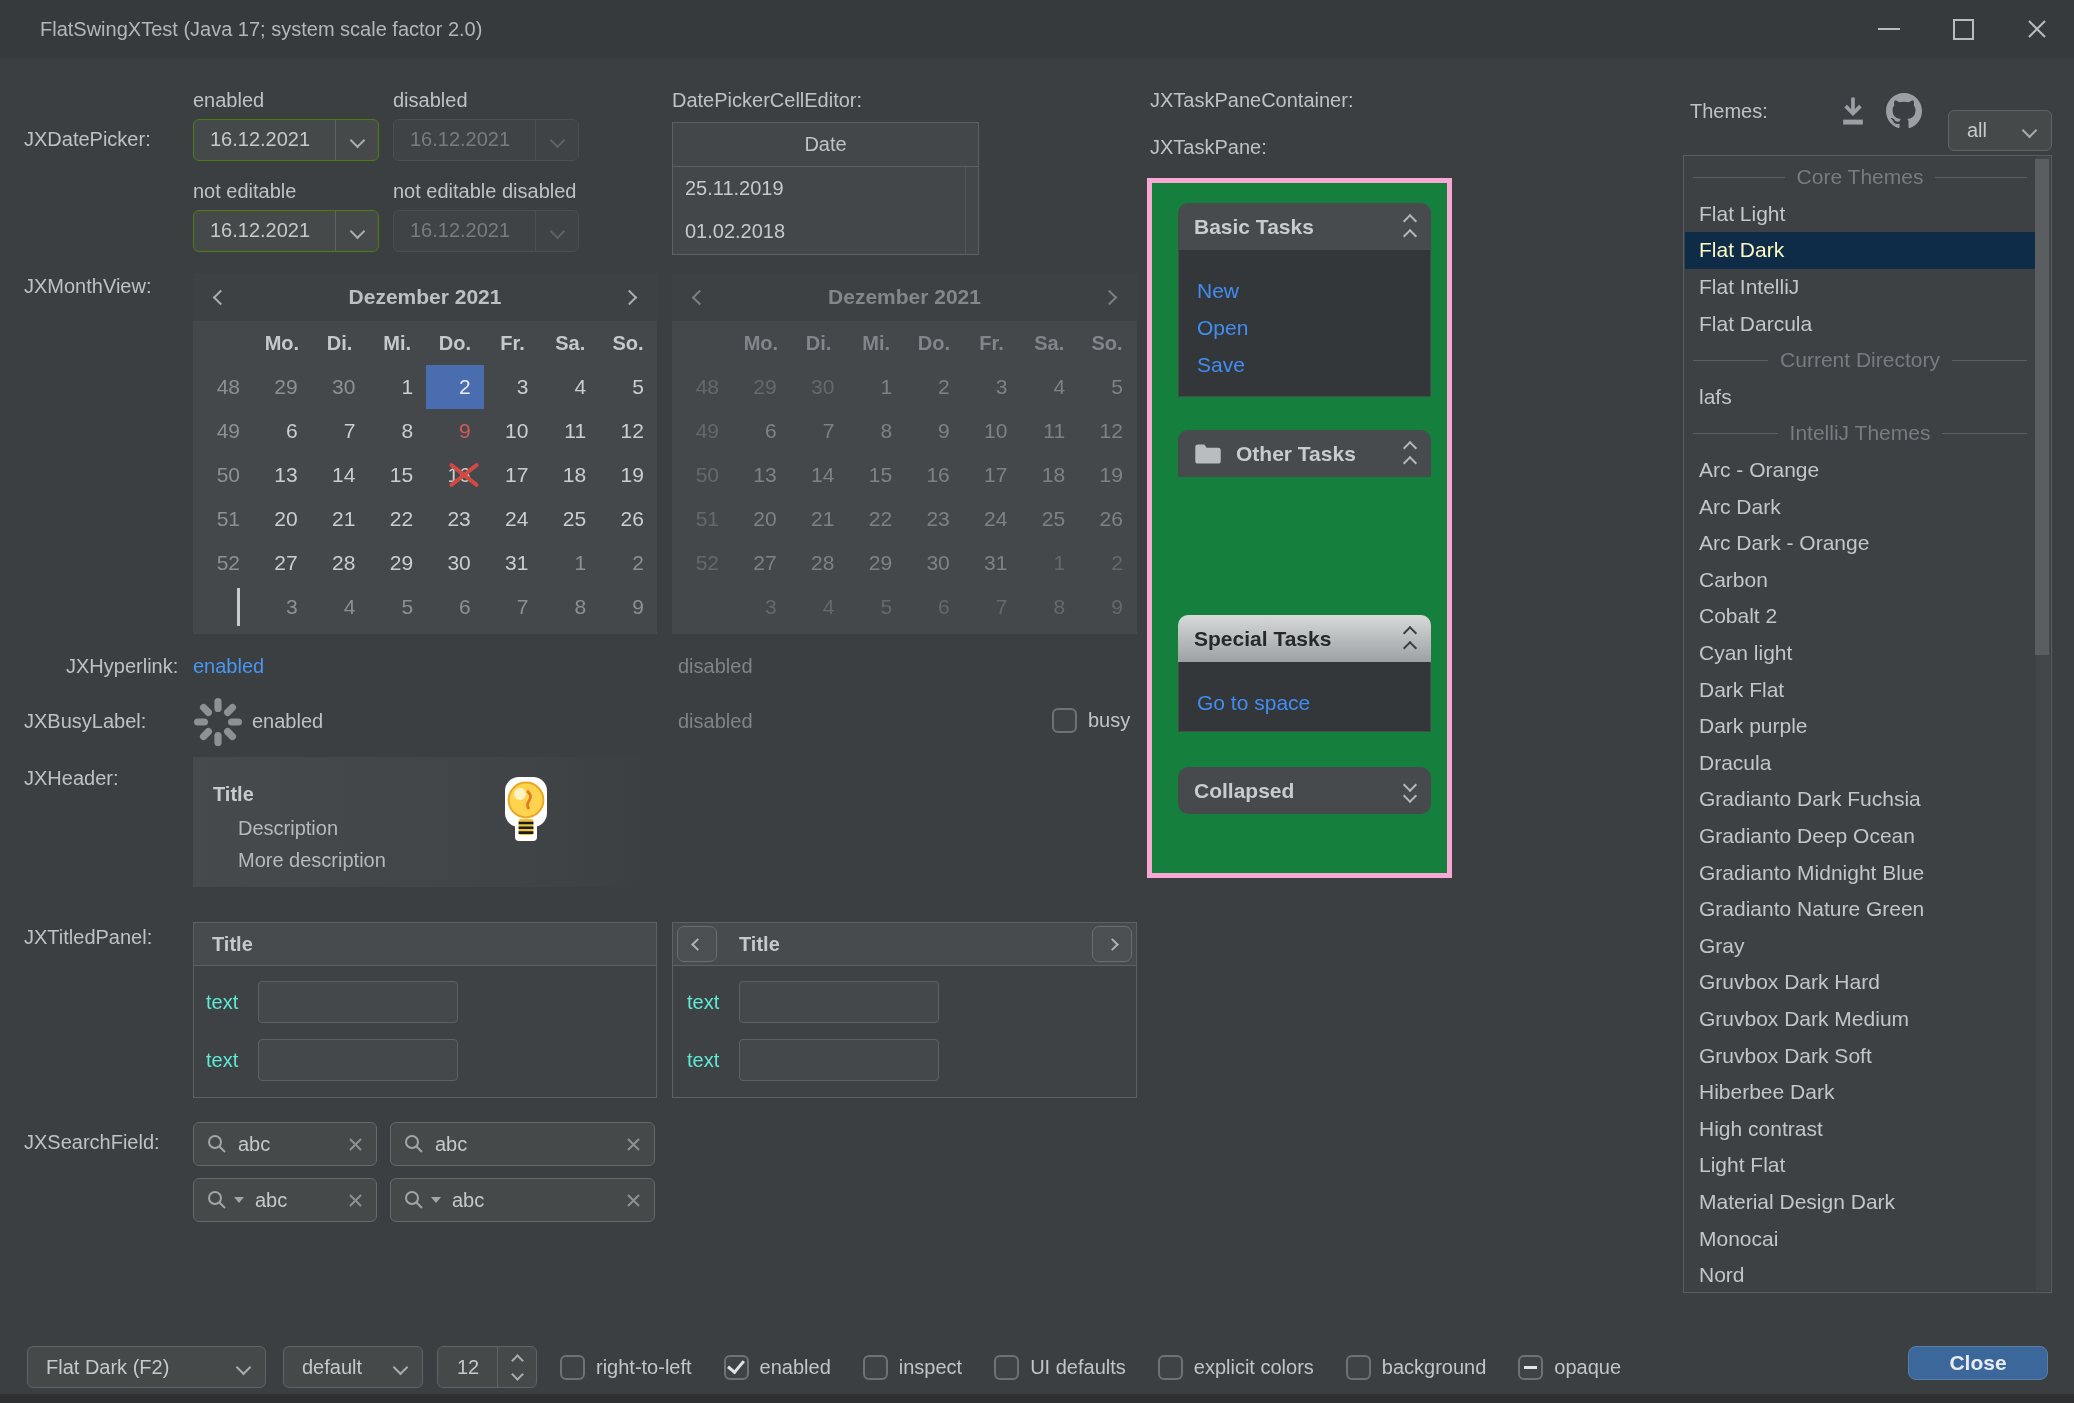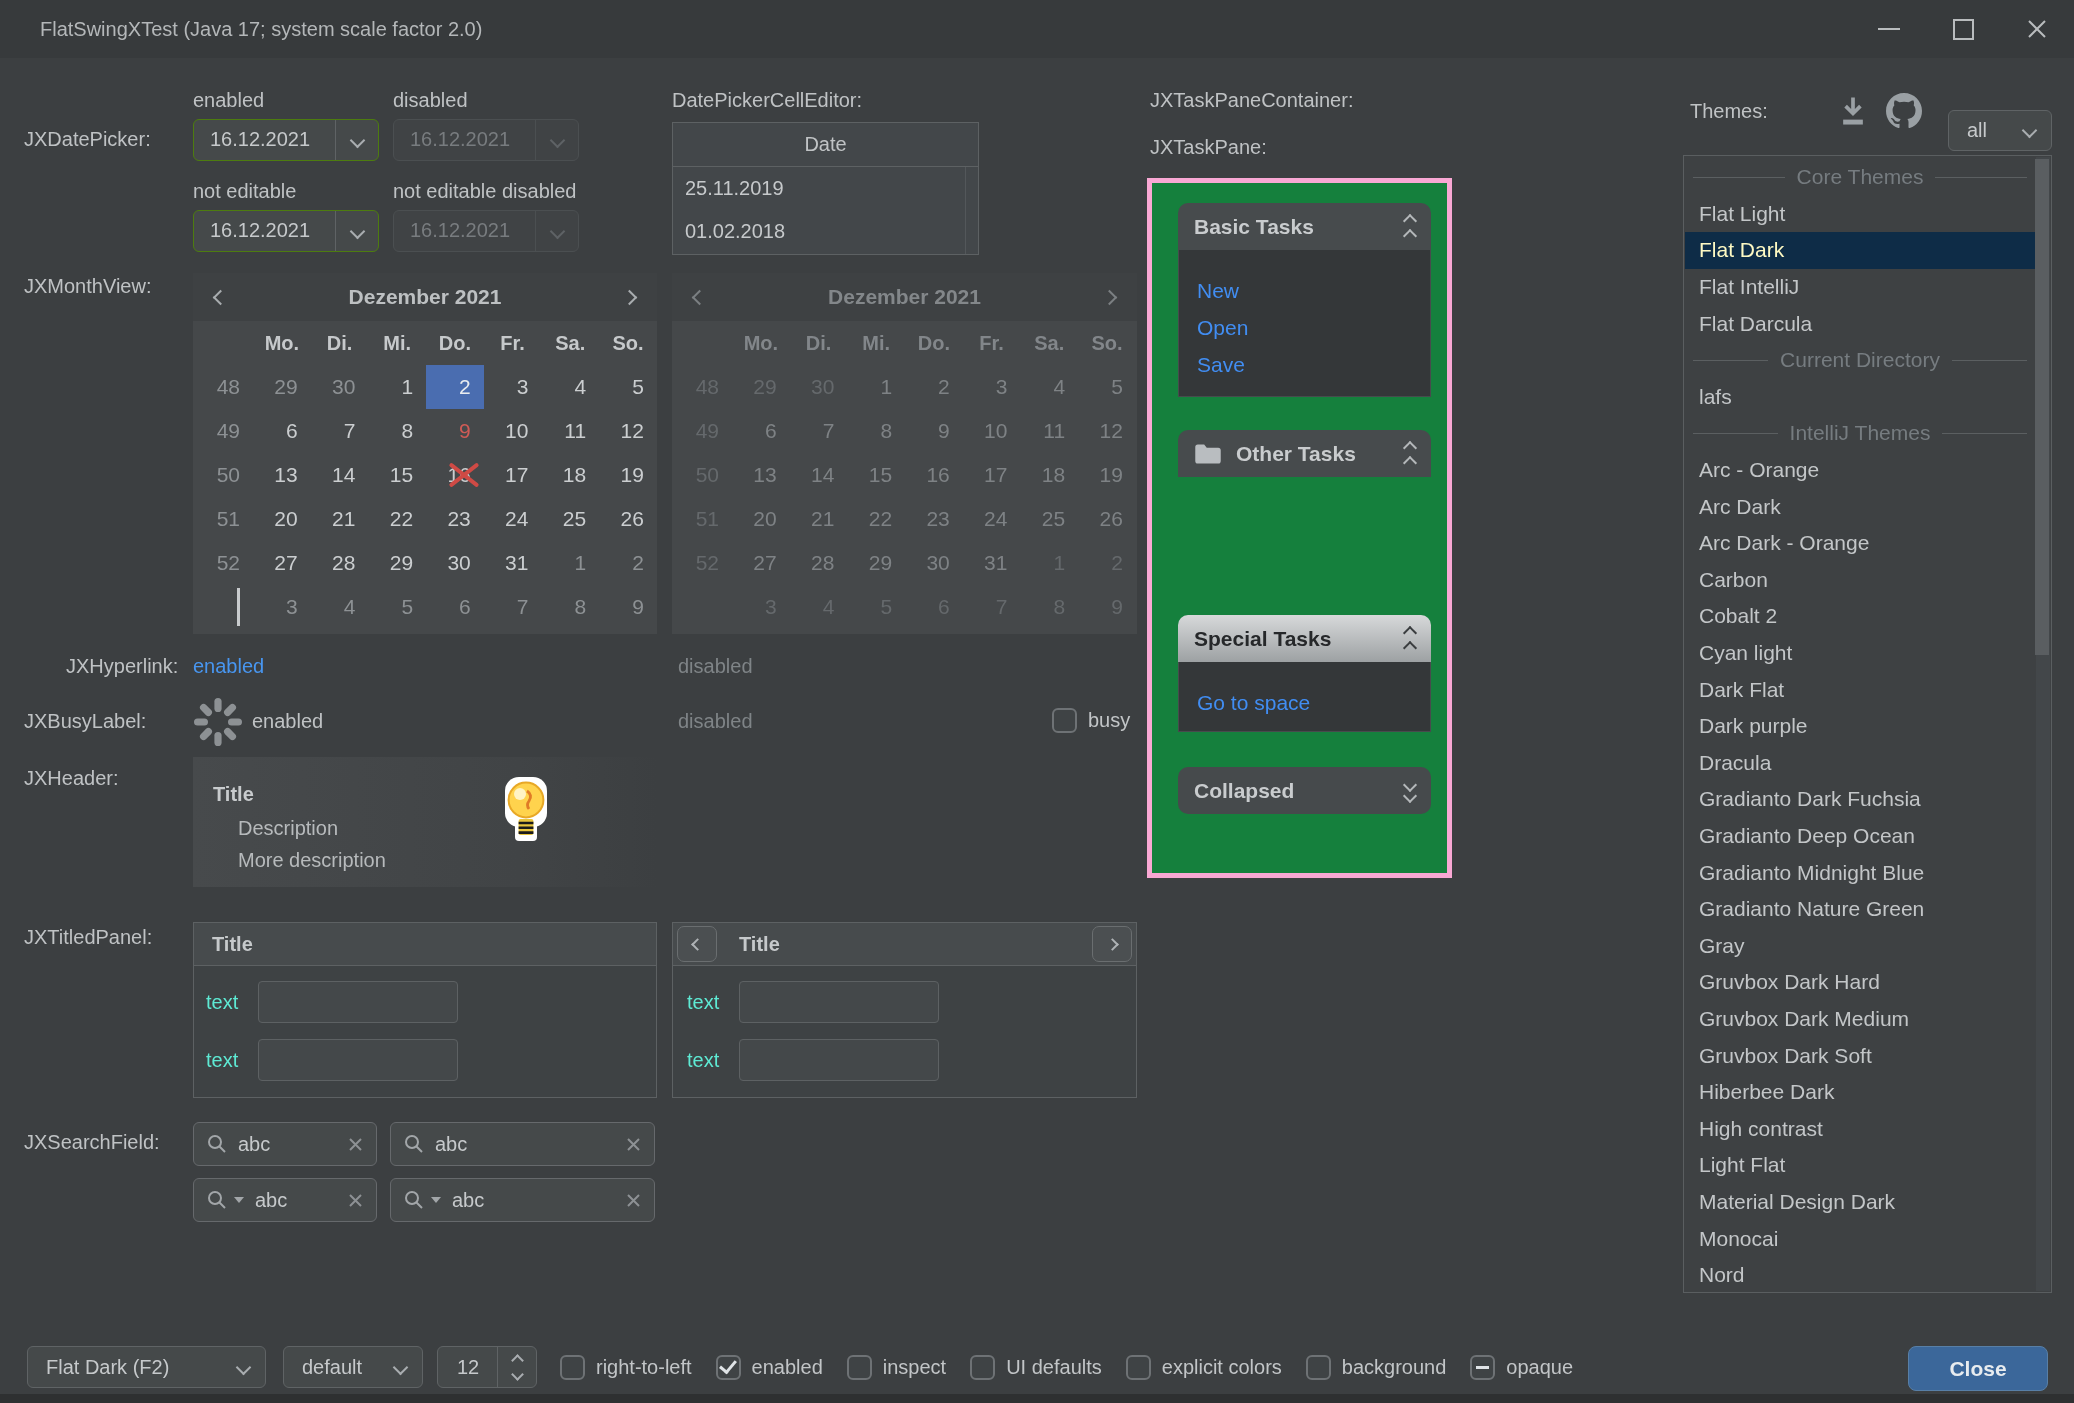--- a/index.html
+++ b/index.html
@@ -98,22 +98,22 @@
   .trow.selrow{background:#0e2c47;color:#fef9c3;}
   .tsep{height:36.6px;display:flex;align-items:center;gap:12px;padding:0 8px;color:#767c80;font-size:21px;}
   .tsep .ln{flex:1;height:1px;background:#5b5f61;}
   .vtrack{position:absolute;right:1px;top:1px;bottom:1px;width:14px;background:#43474a;}
   .vthumb{position:absolute;right:1px;top:2px;width:14px;height:496px;background:#5a5e61;}
   
   .spinner{position:absolute;left:437px;top:1346px;width:100px;height:42px;border:1px solid #5f6365;border-radius:6px;background:#45494a;box-sizing:border-box;}
   .spinner .num{position:absolute;left:0;top:0;width:60px;line-height:40px;text-align:center;color:#c6c9cb;}
   .spinner .arrows{position:absolute;right:0;top:0;bottom:0;width:38px;border-left:1px solid #5f6365;display:flex;flex-direction:column;align-items:center;justify-content:center;gap:5px;color:#a9adb0;}
   .spinner .cv{width:7px;height:7px;}
-  .checkrow{position:absolute;left:560px;top:1346px;height:42px;display:flex;align-items:center;gap:24px;}
-  .closebtn{position:absolute;left:1908px;top:1346px;width:140px;height:45px;border:1px solid #587fa6;border-radius:8px;background:#3b679a;color:#e8ecef;font-weight:bold;font-size:21px;display:flex;align-items:center;justify-content:center;box-sizing:border-box;}
+  .checkrow{position:absolute;left:560px;top:1346px;height:42px;display:flex;align-items:center;gap:32px;}
+  .closebtn{position:absolute;left:1908px;top:1346px;width:140px;height:34px;border:1px solid #587fa6;border-radius:8px;background:#3b679a;color:#e8ecef;font-weight:bold;font-size:21px;display:flex;align-items:center;justify-content:center;box-sizing:border-box;}
   .bottomstrip{position:absolute;left:0;top:1394px;width:2074px;height:9px;background:#2e3031;}
   .xmark{stroke:#8d9194;stroke-width:2;}
 </style>
 </head>
 <body>
 
 <div class="screen">
 
   <div class="titlebar">
     <span class="title">FlatSwingXTest (Java 17;  system scale factor 2.0)</span>

